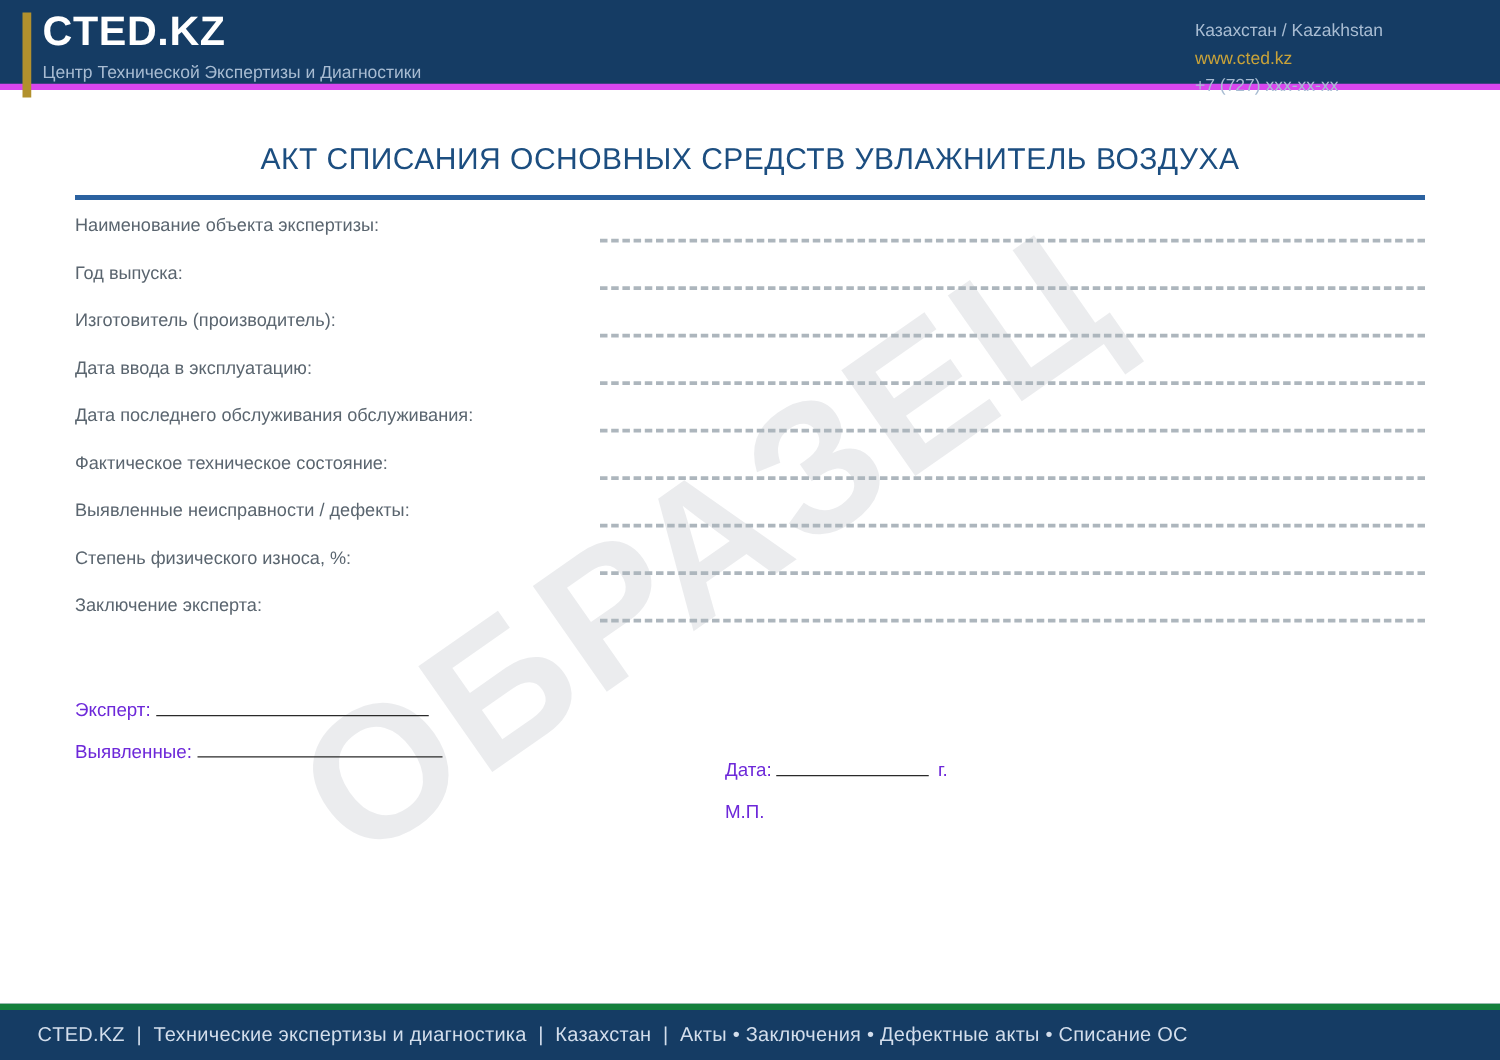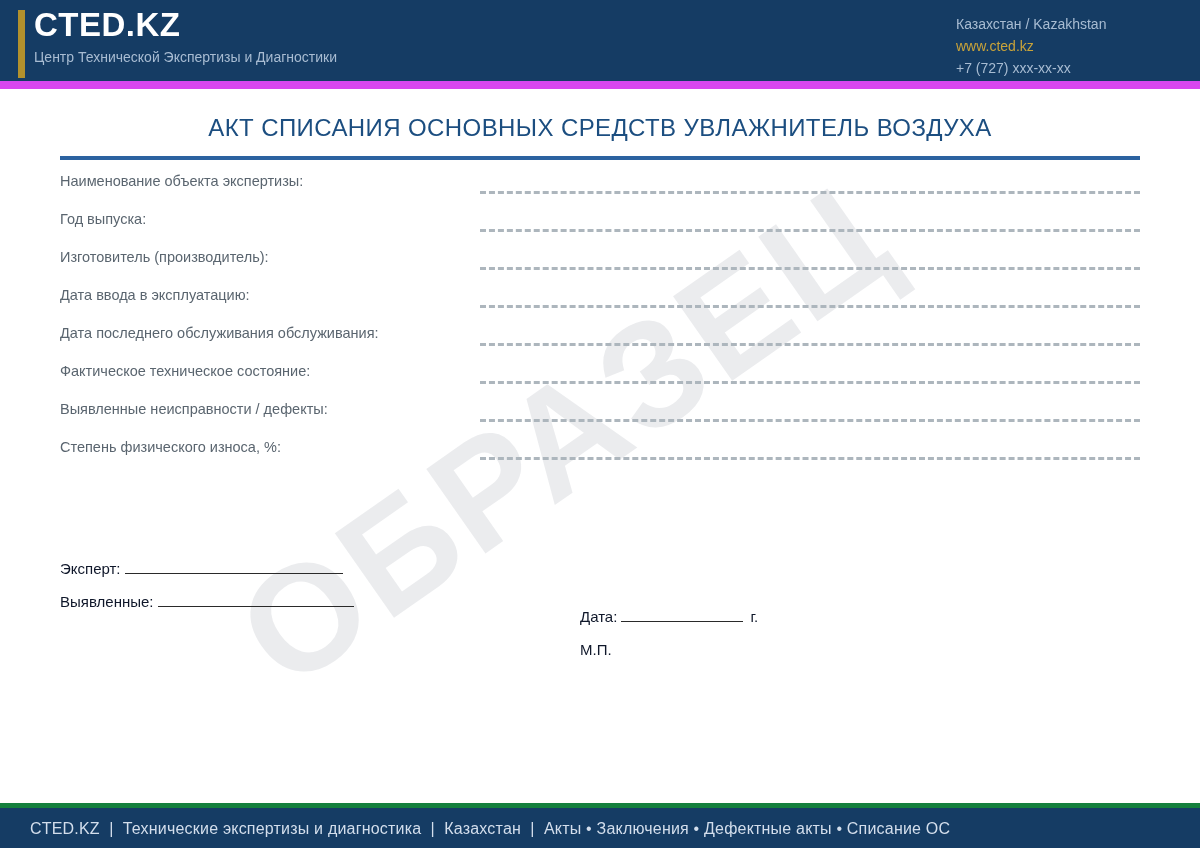--- a/index.html
+++ b/index.html
@@ -1,22 +1,22 @@
 <!DOCTYPE html>
 <html><head>
 <meta charset="utf-8">
 <style>
   * { margin:0; padding:0; box-sizing:border-box; }
   html,body { width:1200px; height:848px; background:#ffffff; font-family:"Liberation Sans", sans-serif; }
   .page { position:relative; width:1200px; height:848px; background:#ffffff; overflow:hidden; }
 
   
   .header {
-    position:absolute; top:0; left:0; width:1200px; height:89px;
-    background:#153c64; border-bottom:8px solid #d946ef; z-index:3;
+    position:absolute; top:0; left:0; width:1200px; height:72px;
+    background:#153c64; border-bottom:5px solid #d946ef; z-index:3;
   }
   .accent-bar { position:absolute; left:18px; top:10px; width:7px; height:68px; background:#b2912d; }
   .logo { position:absolute; left:34px; top:6px; font-size:33px; font-weight:bold; color:#ffffff; letter-spacing:0.5px; }
   .tagline { position:absolute; left:34px; top:49px; font-size:14px; color:#a8bcd2; }
   .header-right { position:absolute; left:939px; top:13px; font-size:14px; line-height:22px;margin-left:17px; }
   .header-right .region { color:#a8bcd2; }
   .header-right .website { color:#c9a339; cursor:pointer; }
   .header-right .phone { color:#a8bcd2; }
 
   
@@ -28,21 +28,21 @@
   .title-rule { position:absolute; top:156px; left:60px; width:1080px; height:4px; background:#2b62a0; z-index:2; }
 
   
   .form-rows { position:absolute; top:167px; left:0; width:1200px; z-index:2; }
   .form-row { position:relative; height:38px; }
   .form-label { position:absolute; left:60px; top:6px; font-size:14.5px; color:#5a656f; }
   .dash-line { position:absolute; left:480px; width:660px; top:24px; height:0;
     border-bottom:3px dashed #adb6bd; }
 
   
-  .sig-block { position:absolute; top:560px; left:0; width:1040px; font-size:15px; color:#0f172a; z-index:2; }
+  .sig-block { position:absolute; top:560px; left:0; width:1040px; font-size:15px; color:#6d28d9; z-index:2; }
   .sig-row { position:relative; height:33px; }
   .sig-left { position:absolute; left:60px; top:0; }
   .sig-right { position:absolute; left:580px; top:0;margin-top:48px; }
   .sig-line { display:inline-block; border-bottom:1.5px solid #2a2a2a; height:13px; vertical-align:baseline; margin-left:4px; }
   .line-expert { width:218px; }
   .line-date { width:122px; margin-right:7px; }
   .line-position { width:196px; }
 
   
   .watermark {
@@ -110,20 +110,24 @@
       <span class="dash-line"></span>
     </div>
     <div class="form-row">
       <span class="form-label">Выявленные неисправности / дефекты:</span>
       <span class="dash-line"></span>
     </div>
     <div class="form-row">
       <span class="form-label">Степень физического износа, %:</span>
       <span class="dash-line"></span>
     </div>
+    <div class="form-row">
+      <span class="form-label">Заключение эксперта:</span>
+      <span class="dash-line"></span>
+    </div>
   </div>
 
   <div class="sig-block">
     <div class="sig-row">
       <span class="sig-left"><span>Эксперт:</span><span class="sig-line line-expert"></span></span>
       <span class="sig-right"><span>Дата:</span><span class="sig-line line-date"></span><span>г.</span></span>
     </div>
     <div class="sig-row">
       <span class="sig-left"><span>Выявленные:</span><span class="sig-line line-position"></span></span>
       <span class="sig-right">М.П.</span>

